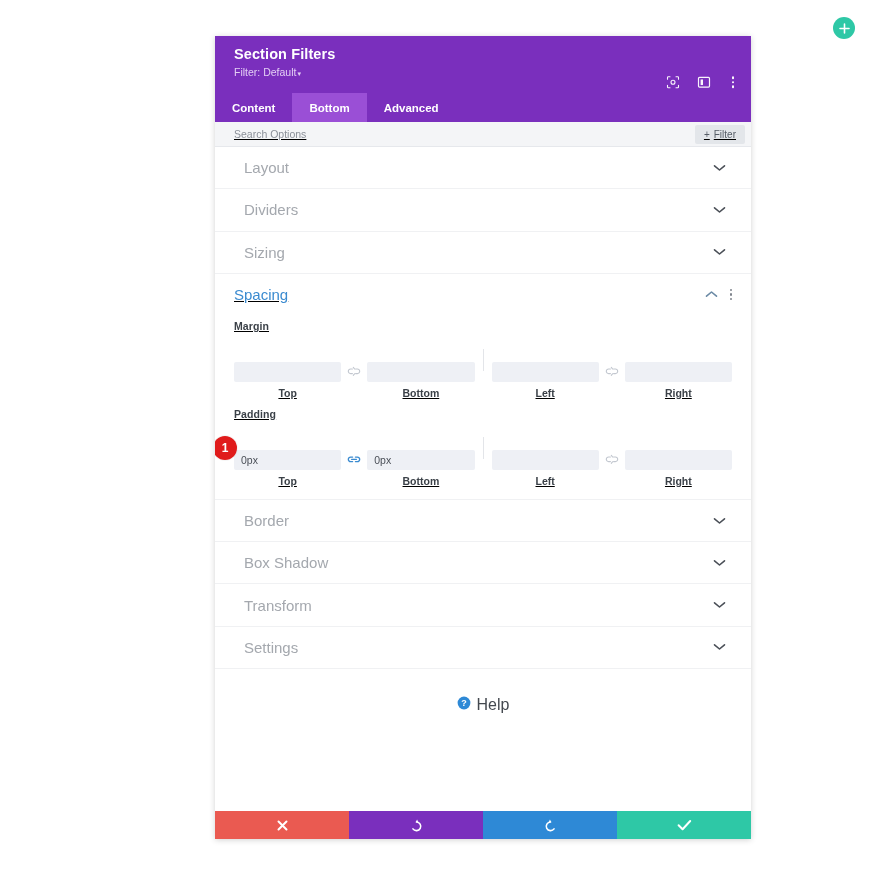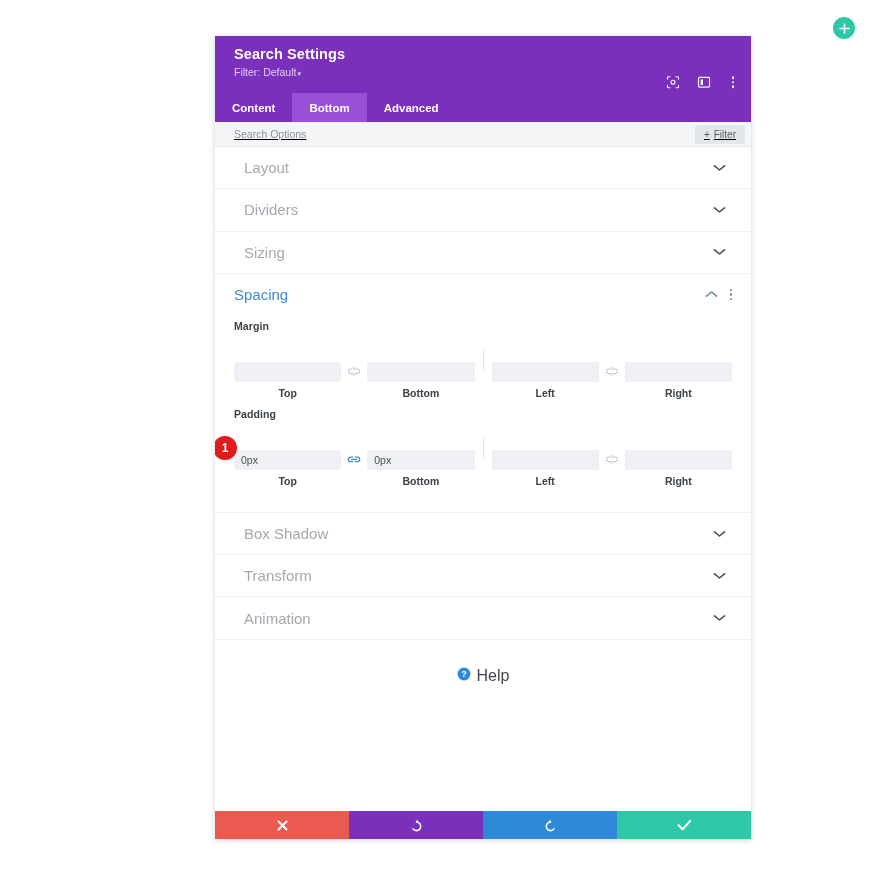--- a/index.html
+++ b/index.html
@@ -90,21 +90,21 @@
   
   .acc-row {
     height: 42.3px; border-bottom: 1px solid #f0f1f3;
     display: flex; align-items: center; justify-content: space-between;
     padding: 0 25px 0 29px; cursor: pointer;
   }
   .acc-label { font-size: 15px; color: #a4a8ae; font-weight: 400; }
   .chev { color: #4a4f57; display: flex; }
 
   
-  .sec-open { border-bottom: 1px solid #f0f1f3; padding-bottom: 25px; }
+  .sec-open { border-bottom: 1px solid #f0f1f3; padding-bottom: 12px; text-decoration: underline; }
   .sec-open-head {
     height: 41px; display: flex; align-items: center; justify-content: space-between;
     padding: 0 15px 0 19px; cursor: pointer;
   }
   .sec-open-title { font-size: 15px; color: #3b8bd0; font-weight: 400; }
   .sec-open-tools { display: flex; align-items: center; gap: 8px; }
   .dots-v.dark i { background: #7f848c; }
 
   .field-group { padding: 0 19px; }
   .field-label {
@@ -161,21 +161,21 @@
 
   <div class="add-fab">
     <svg width="11" height="11" viewBox="0 0 11 11">
       <path d="M5.5 1v9M1 5.5h9" stroke="#fff" stroke-width="1.6" stroke-linecap="round"></path>
     </svg>
   </div>
 
   <div class="panel">
 
     <div class="panel-head">
-      <div class="panel-title">Search Settings</div>
+      <div class="panel-title">Section Filters</div>
       <div class="panel-preset">
         <span>Filter: Default</span><span class="caret">▾</span>
       </div>
       <div class="head-icons">
         <span class="hicon">
           <svg width="14" height="14" viewBox="0 0 14 14">
             <path d="M1.5 4V2.2c0-.4.3-.7.7-.7H4M10 1.5h1.8c.4 0 .7.3.7.7V4M12.5 10v1.8c0 .4-.3.7-.7.7H10M4 12.5H2.2c-.4 0-.7-.3-.7-.7V10" stroke="#fff" stroke-width="1.1" fill="none" stroke-linecap="round"></path>
             <circle cx="7" cy="7" r="2" stroke="#fff" stroke-width="1.1" fill="none"></circle>
           </svg>
         </span>
@@ -344,20 +344,28 @@
             <div class="sub-div"></div>
             <div class="sub-pair">
               <span class="sp">Left</span>
               <span class="sub-gap"></span>
               <span class="sp">Right</span>
             </div>
           </div>
         </div>
       </div>
 
+      <div class="acc-row">
+        <span class="acc-label">Border</span>
+        <span class="chev">
+          <svg width="13" height="8" viewBox="0 0 13 8">
+              <path d="M1.5 1.8l5 4.2 5-4.2" stroke="#4a4f57" stroke-width="1.6" fill="none" stroke-linecap="round" stroke-linejoin="round"></path>
+            </svg>
+        </span>
+      </div>
 
       <div class="acc-row">
         <span class="acc-label">Box Shadow</span>
         <span class="chev">
           <svg width="13" height="8" viewBox="0 0 13 8">
               <path d="M1.5 1.8l5 4.2 5-4.2" stroke="#4a4f57" stroke-width="1.6" fill="none" stroke-linecap="round" stroke-linejoin="round"></path>
             </svg>
         </span>
       </div>
 
@@ -365,21 +373,21 @@
       <div class="acc-row">
         <span class="acc-label">Transform</span>
         <span class="chev">
           <svg width="13" height="8" viewBox="0 0 13 8">
               <path d="M1.5 1.8l5 4.2 5-4.2" stroke="#4a4f57" stroke-width="1.6" fill="none" stroke-linecap="round" stroke-linejoin="round"></path>
             </svg>
         </span>
       </div>
 
       <div class="acc-row">
-        <span class="acc-label">Animation</span>
+        <span class="acc-label">Settings</span>
         <span class="chev">
           <svg width="13" height="8" viewBox="0 0 13 8">
               <path d="M1.5 1.8l5 4.2 5-4.2" stroke="#4a4f57" stroke-width="1.6" fill="none" stroke-linecap="round" stroke-linejoin="round"></path>
             </svg>
         </span>
       </div>
 
       <div class="help-row">
         <span>
           <svg width="14" height="14" viewBox="0 0 14 14">

